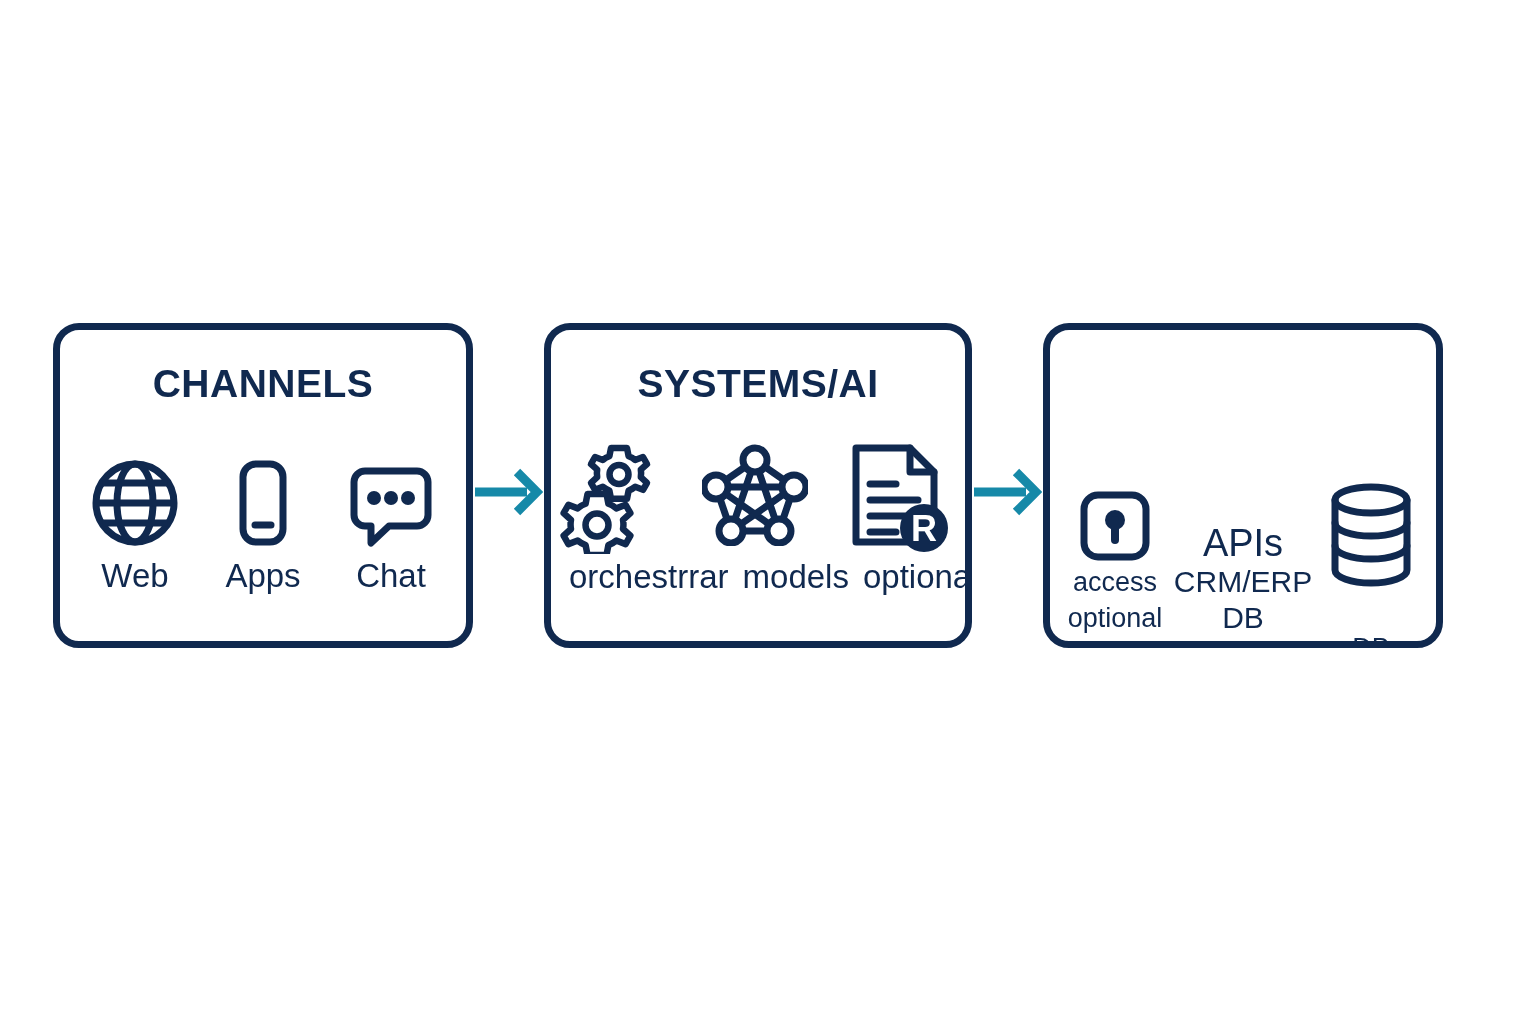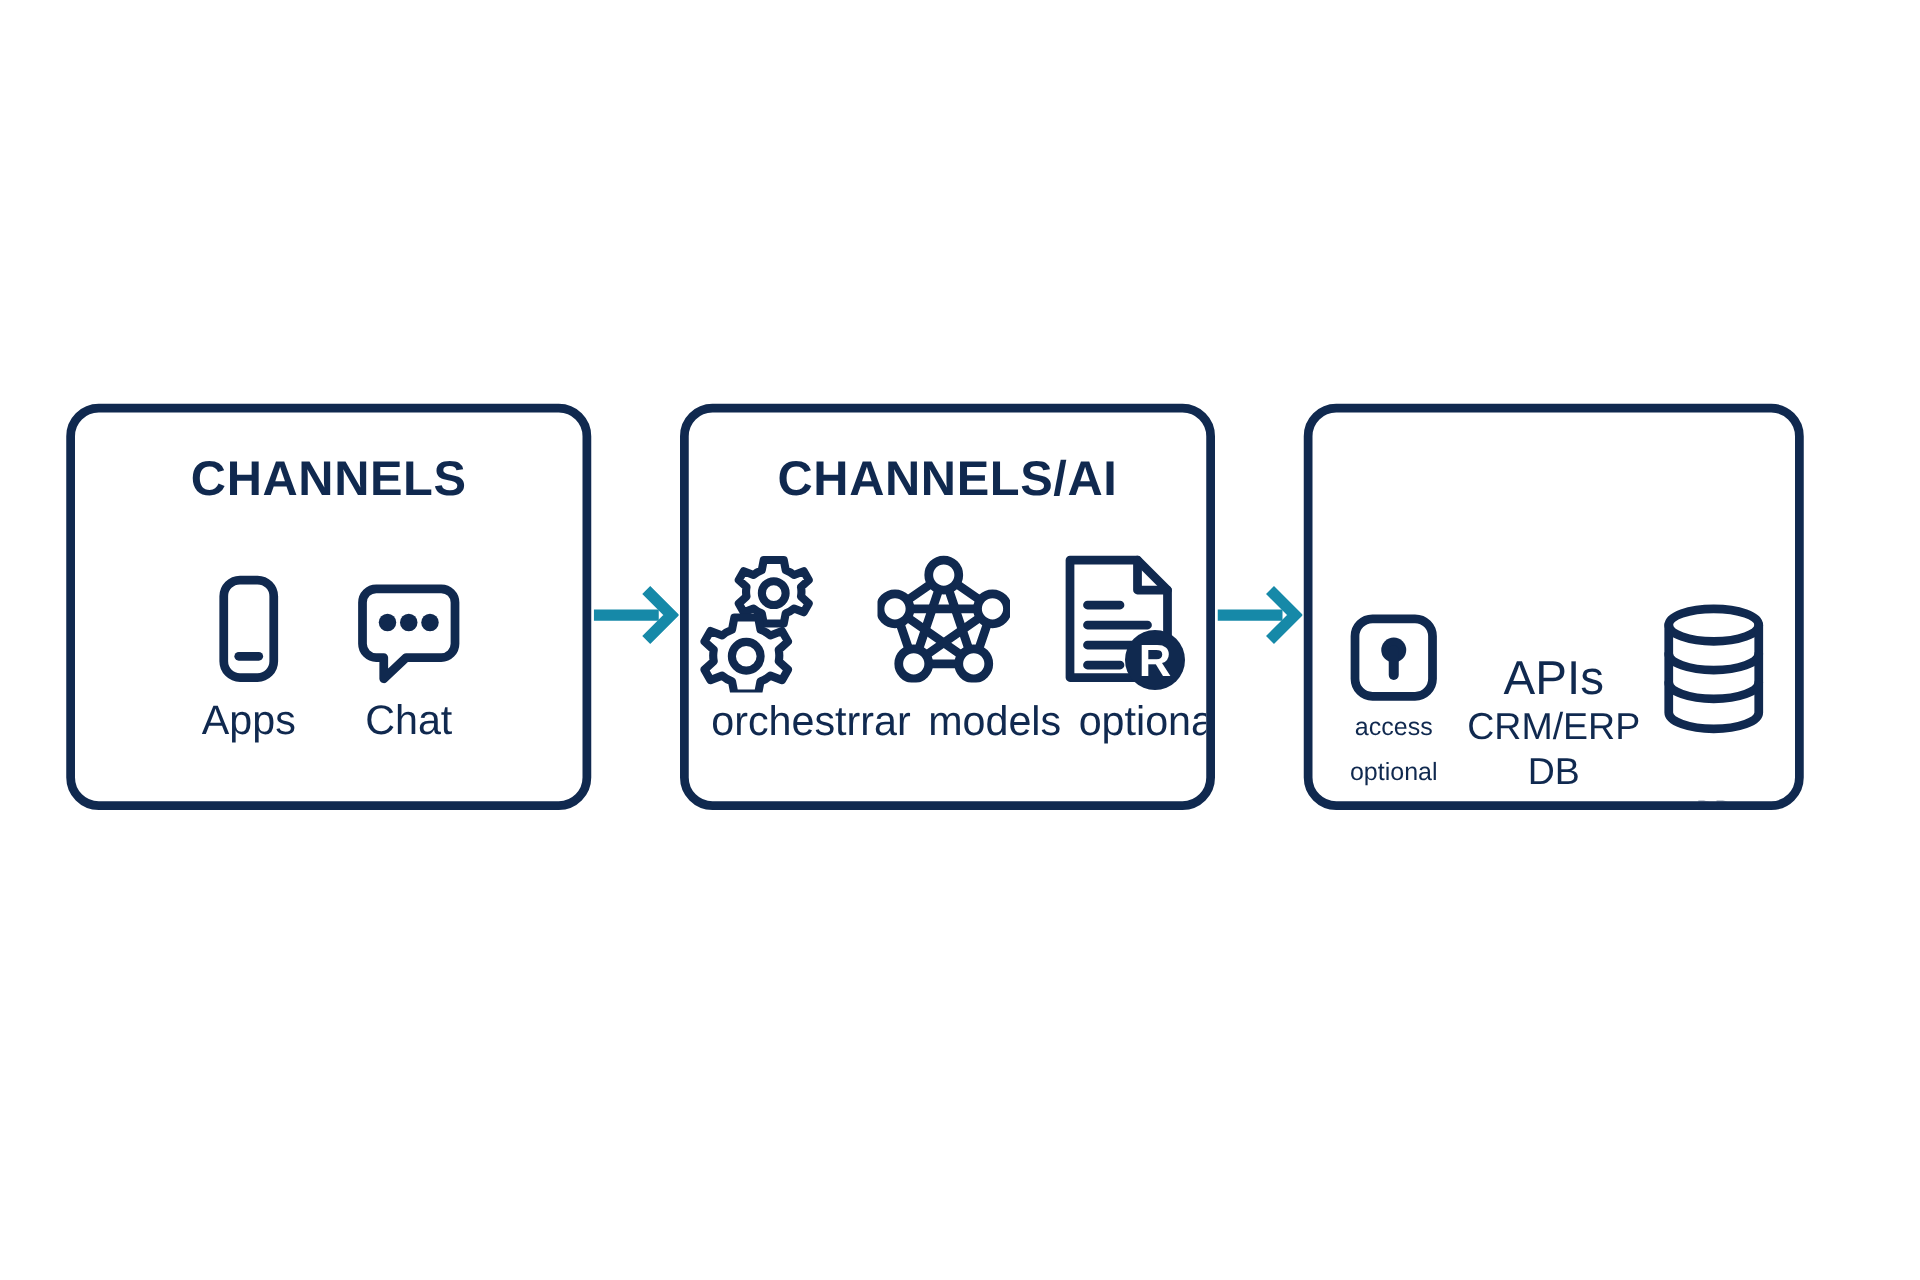--- a/index.html
+++ b/index.html
@@ -81,21 +81,21 @@
 
   
   #client-items{
     position:absolute;
     top:152px;left:0;right:0;
     display:flex;justify-content:center;align-items:flex-start;gap:10px;
   }
   .client-col{display:flex;flex-direction:column;align-items:center;width:118px;}
   .client-col .glyph{height:82px;display:flex;align-items:flex-end;justify-content:center;}
   .client-col .ctext{
-    font-size:20px;line-height:36px;color:#10294f;text-align:center;white-space:nowrap;
+    font-size:27px;line-height:36px;color:#10294f;text-align:center;white-space:nowrap;
   }
   .client-col .ctext.small{font-size:30px;}
   .spacer-line{height:36px;}
 
   
   .arrow{position:absolute;}
   #arrow-1{left:462px;top:466px;}
   #arrow-2{left:961px;top:466px;}
 
   svg{display:block;}
@@ -103,20 +103,34 @@
 </head>
 <body>
 
 <div class="stage">
 
   <div class="box" id="box-channels">
     <div class="box-title">CHANNELS</div>
 
     <div class="items" id="channel-items">
 
+      <div class="item">
+        <div class="glyph">
+          <svg width="92" height="92" viewBox="0 0 92 92">
+            <g fill="none" stroke="#10294f" stroke-width="7">
+              <circle cx="46" cy="46" r="39"></circle>
+              <ellipse cx="46" cy="46" rx="18" ry="39"></ellipse>
+              <line x1="7" y1="46" x2="85" y2="46"></line>
+              <line x1="13.5" y1="26" x2="78.5" y2="26"></line>
+              <line x1="13.5" y1="66" x2="78.5" y2="66"></line>
+            </g>
+          </svg>
+        </div>
+        <div class="caption">Web</div>
+      </div>
 
       <div class="item">
         <div class="glyph">
           <svg width="92" height="92" viewBox="0 0 92 92">
             <g fill="none" stroke="#10294f" stroke-width="7" stroke-linecap="round">
               <rect x="26" y="7" width="40" height="78" rx="13"></rect>
               <line x1="38" y1="68" x2="54" y2="68"></line>
             </g>
           </svg>
         </div>
@@ -145,21 +159,21 @@
   <div class="arrow" id="arrow-1">
     <svg width="68" height="52" viewBox="0 0 68 52">
       <g fill="none" stroke="#1689a8" stroke-width="9" stroke-linecap="butt" stroke-linejoin="miter">
         <line x1="0" y1="26" x2="52" y2="26"></line>
         <polyline points="42,6 62,26 42,46"></polyline>
       </g>
     </svg>
   </div>
 
   <div class="box" id="box-services">
-    <div class="box-title">CHANNELS/AI</div>
+    <div class="box-title">SYSTEMS/AI</div>
 
     <div id="service-icons">
 
       <div class="glyph" style="width:112px;">
         <svg width="104" height="112" viewBox="0 0 104 112">
           <g fill="none" stroke="#10294f" stroke-width="6.5" stroke-linejoin="round">
 
             <path d="M63 6 l8 0 l1.6 8.2 a20 20 0 0 1 6.6 3.8 l7.8 -3 l4 7 l-6.2 5.6 a20 20 0 0 1 0 7.6 l6.2 5.6 l-4 7 l-7.8 -3 a20 20 0 0 1 -6.6 3.8 l-1.6 8.2 l-8 0 l-8 0 l-1.6 -8.2 a20 20 0 0 1 -6.6 -3.8 l-7.8 3 l-4 -7 l6.2 -5.6 a20 20 0 0 1 0 -7.6 l-6.2 -5.6 l4 -7 l7.8 3 a20 20 0 0 1 6.6 -3.8 l1.6 -8.2 Z"></path>
             <circle cx="63" cy="32.5" r="9.5"></circle>
 

